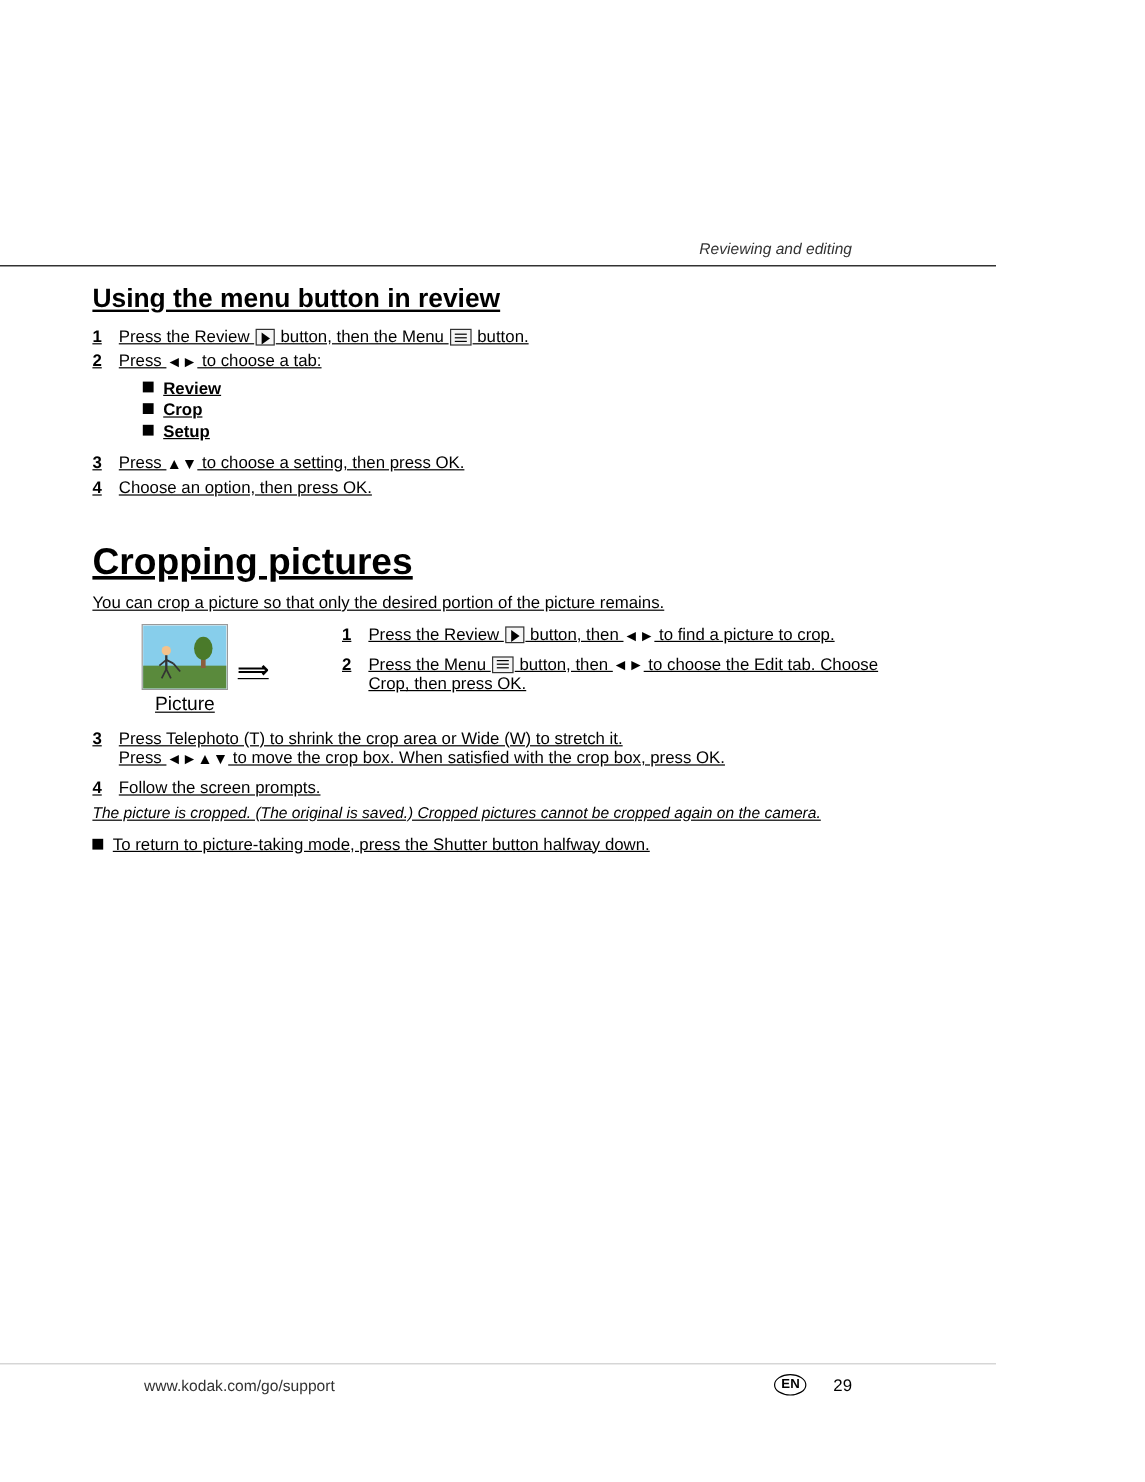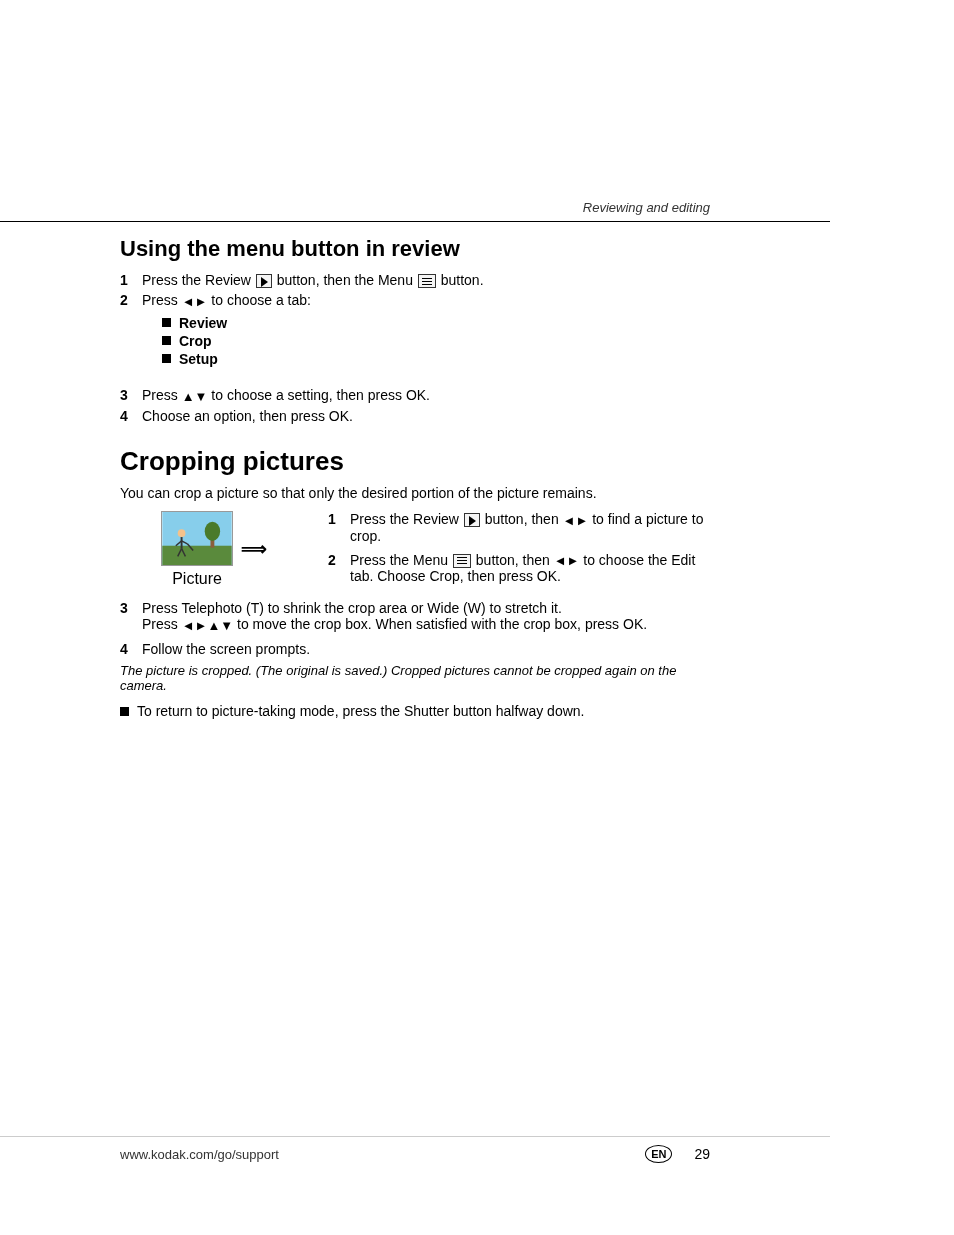--- a/index.html
+++ b/index.html
@@ -25,34 +25,35 @@
       text-align: right;
       font-style: italic;
       font-size: 13px;
       color: #333;
       padding: 200px 120px 6px 120px;
       border-bottom: 1px solid #000;
       margin-bottom: 14px;
     }
 
     .content {
-      padding: 0 120px;
+      padding: 0 77px;
+      text-decoration: underline;
     }
 
     h2 {
       font-size: 22px;
       font-weight: bold;
       margin-bottom: 10px;
       margin-top: 10px;
     }
 
     h2.cropping {
-      font-size: 26px;
-      font-weight: bold;
-      margin-top: 22px;
+      font-size: 31px;
+      font-weight: bold;
+      margin-top: 36px;
       margin-bottom: 8px;
     }
 
     .step-list {
       list-style: none;
       margin-bottom: 6px;
     }
 
     .step-list > li {
       margin-bottom: 4px;
@@ -65,21 +66,21 @@
       min-width: 18px;
       margin-right: 4px;
     }
 
     .step-text {
       flex: 1;
     }
 
     .bullet-list {
       list-style: none;
-      margin: 6px 0 16px 20px;
+      margin: 6px 0 6px 20px;
     }
 
     .bullet-list li {
       display: flex;
       align-items: flex-start;
       margin-bottom: 2px;
     }
 
     .bullet-square {
       display: inline-block;

